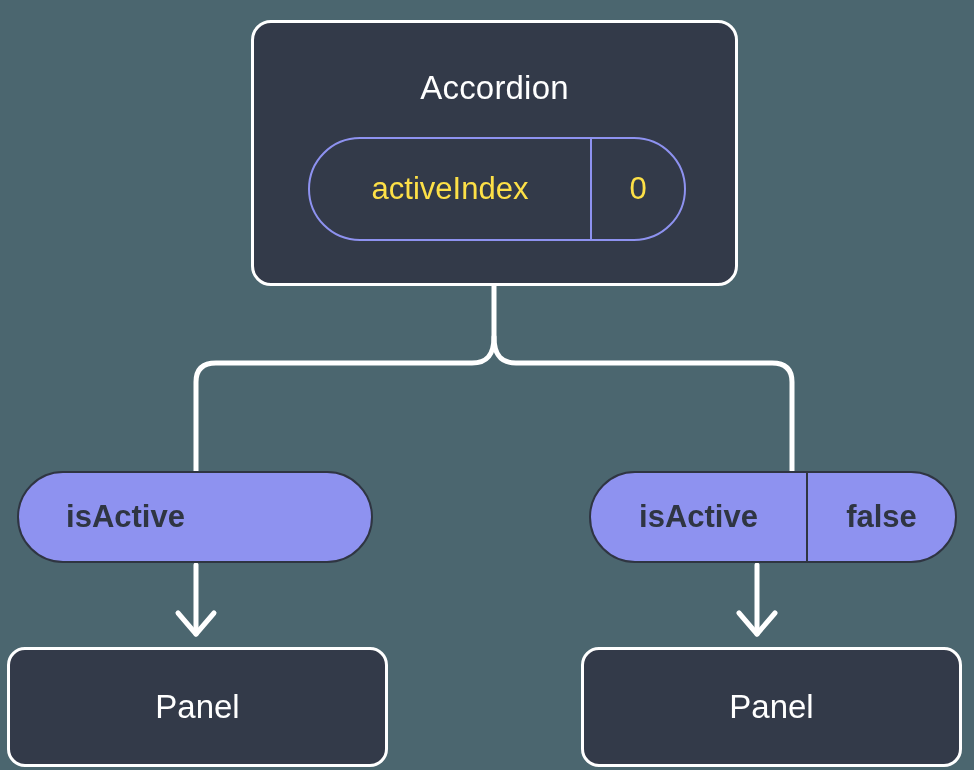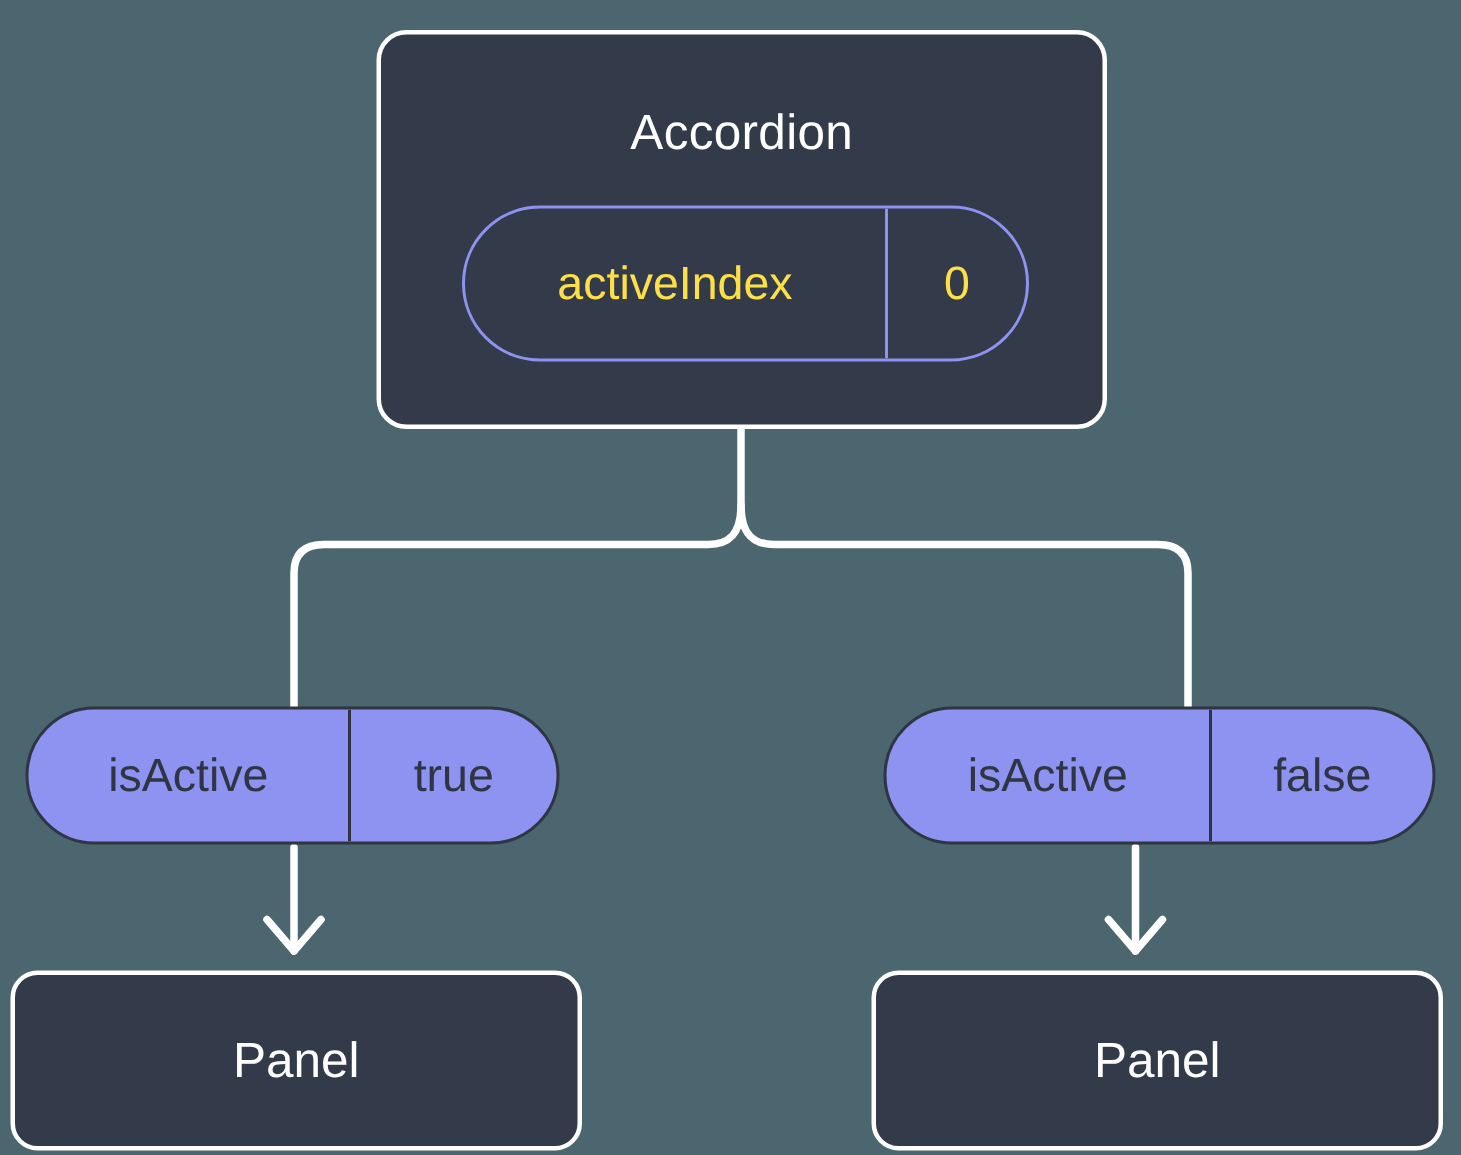--- a/index.html
+++ b/index.html
@@ -91,20 +91,21 @@
   
   .pill-solid {
     position: absolute;
     box-sizing: border-box;
     display: flex;
     align-items: stretch;
     background: #8e92f0;
     border: 2px solid #2f3542;
     border-radius: 999px;
     overflow: hidden;
+    font-weight: bold;
   }
   .pill-solid .pill-key,
   .pill-solid .pill-val {
     display: flex;
     align-items: center;
     justify-content: center;
     color: #2f3542;
     font-size: 31px;
     white-space: nowrap;
   }
@@ -184,21 +185,20 @@
     <div class="node-title">Accordion</div>
 
     <div class="pill-outline" id="activeindex-pill">
       <span class="pill-key">activeIndex</span>
       <span class="pill-val">0</span>
     </div>
   </div>
 
   <div class="pill-solid" id="pill-left">
     <span class="pill-key">isActive</span>
-    <span class="pill-val">true</span>
   </div>
 
   <div class="pill-solid" id="pill-right">
     <span class="pill-key">isActive</span>
     <span class="pill-val">false</span>
   </div>
 
   <div class="node-box" id="panel-left">
     <div class="panel-label">Panel</div>
   </div>

